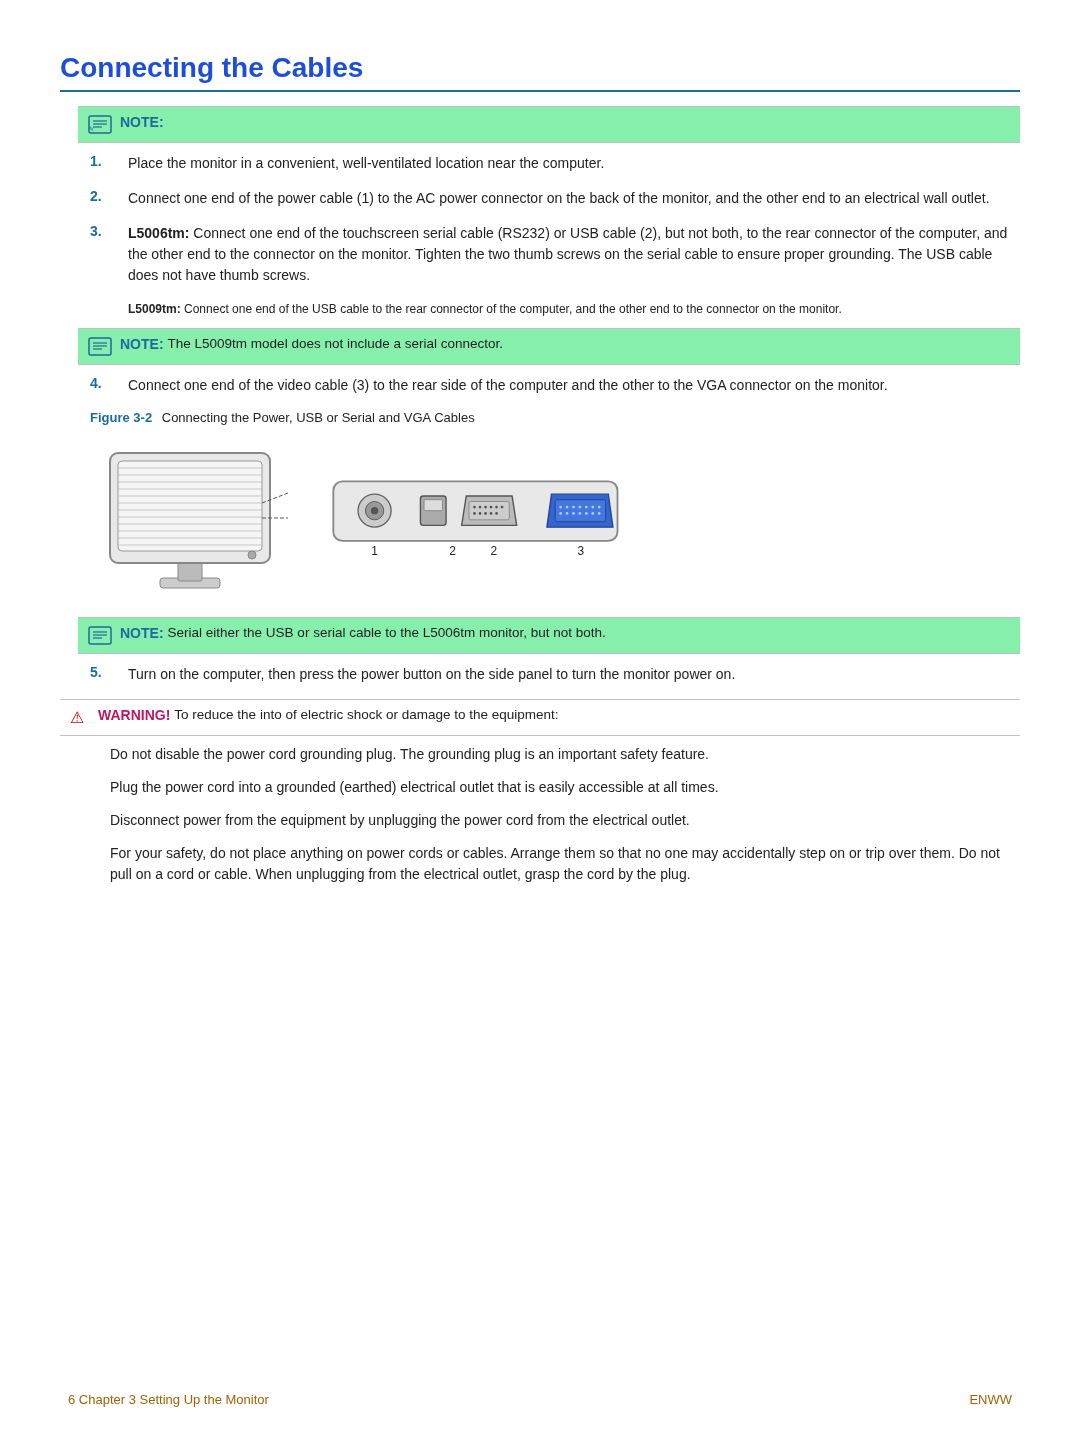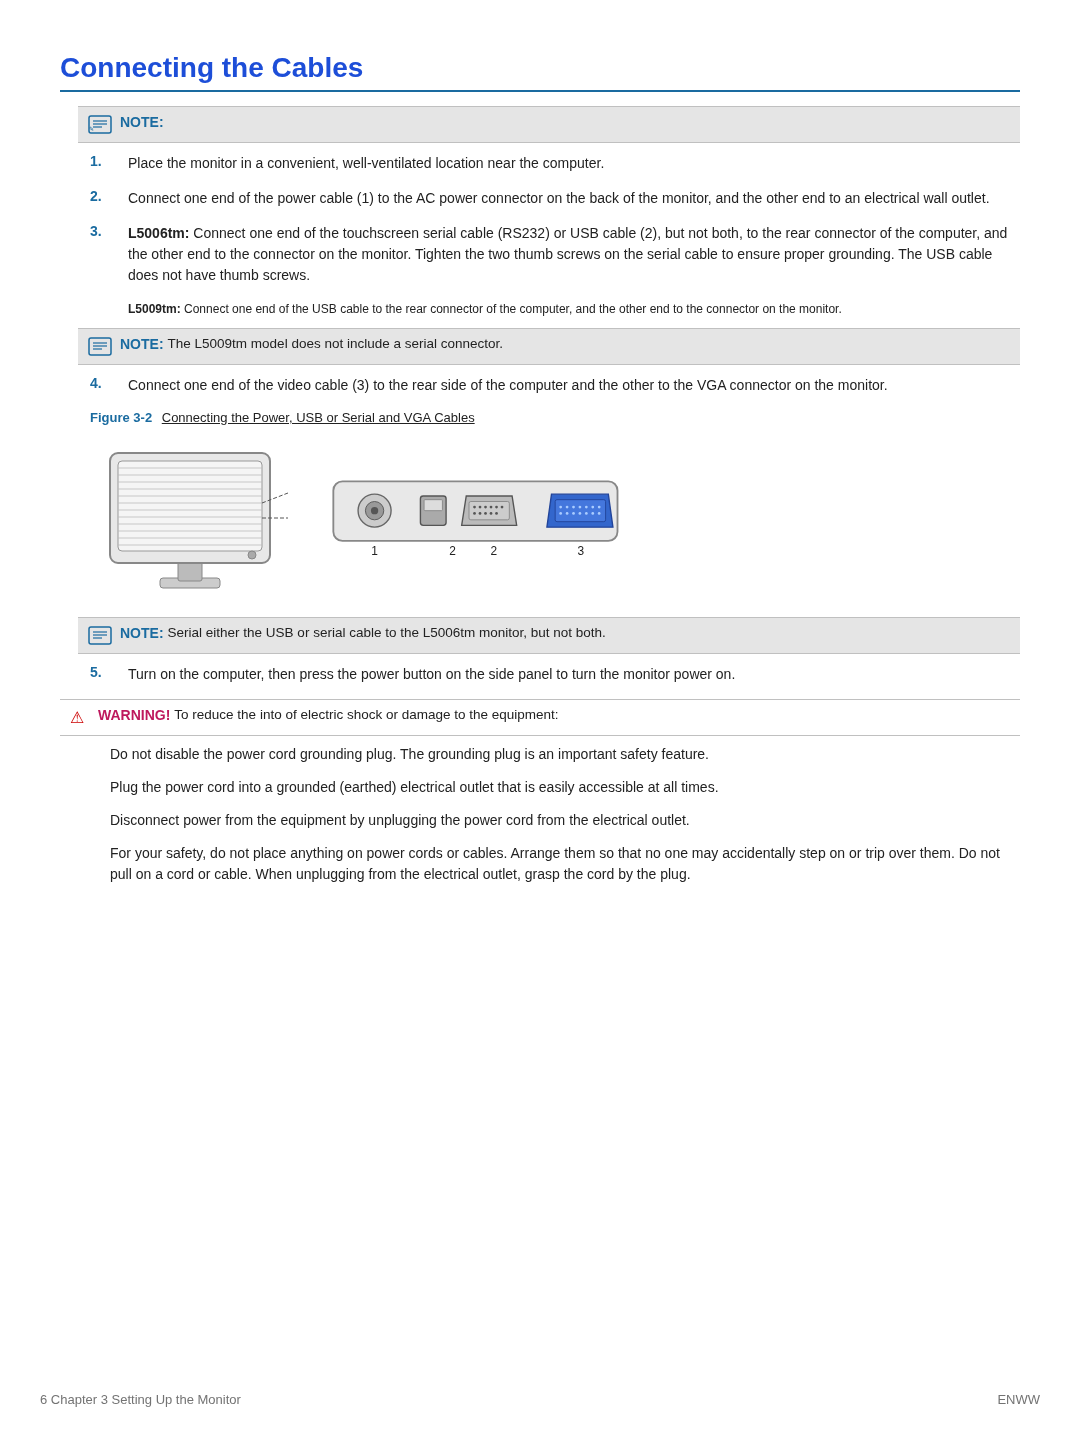--- a/index.html
+++ b/index.html
@@ -25,21 +25,21 @@
       border-top: 2px solid #1a6ba0;
       margin-bottom: 14px;
     }
     .note-box {
       display: flex;
       align-items: flex-start;
       border-top: 1px solid #c0c0c0;
       border-bottom: 1px solid #c0c0c0;
       padding: 7px 10px;
       margin: 10px 0;
-      background: #e5e5e5;
+      background: #86efac;
     }
     .note-icon {
       width: 26px;
       height: 20px;
       flex-shrink: 0;
       margin-right: 6px;
       margin-top: 1px;
     }
     .note-label {
       color: #1a6ba0;
@@ -132,23 +132,23 @@
       font-size: 14px;
       line-height: 1.5;
     }
     .footer {
       position: absolute;
       bottom: 30px;
       left: 0;
       right: 0;
       display: flex;
       justify-content: space-between;
-      padding: 0 40px;
+      padding: 0 68px;
       font-size: 13px;
-      color: #737373;
+      color: #a16207;
       border-top: none;
     }
     .nested-note {
       margin-left: 18px;
     }
     .l5009tm-note {
       margin: 6px 0 10px 68px;
       font-size: 12px;
       line-height: 1.5;
     }
@@ -209,21 +209,21 @@
   <li class="step-item">
     <span class="step-number">4.</span>
     <span class="step-text">
       <span>Connect one end of the video cable (3) to the rear side of the computer and the other to the VGA connector on the monitor.</span>
     </span>
   </li>
 </ol>
 
 <div class="figure-label">
   <span>Figure 3-2</span>
-  <span class="figure-caption" style="font-weight:normal; color:#222; margin-left:6px;text-decoration:underline;">Connecting the Power, USB or Serial and VGA Cables</span>
+  <span class="figure-caption" style="font-weight:normal; color:#222; margin-left:6px;">Connecting the Power, USB or Serial and VGA Cables</span>
 </div>
 
 <div class="diagram-area">
 
   <svg class="monitor-diagram" viewBox="0 0 200 170" xmlns="http://www.w3.org/2000/svg">
 
     <rect x="70" y="145" width="60" height="10" rx="3" fill="#ccc" stroke="#888" stroke-width="1"></rect>
 
     <rect x="88" y="100" width="24" height="48" rx="2" fill="#bbb" stroke="#888" stroke-width="1"></rect>
 

